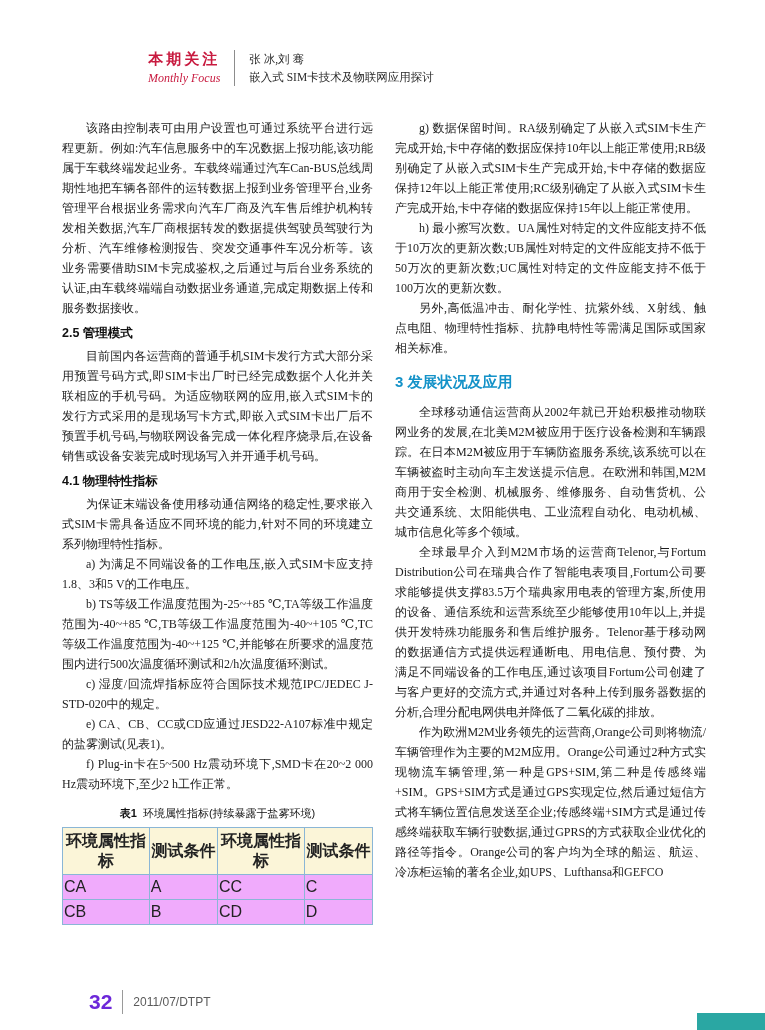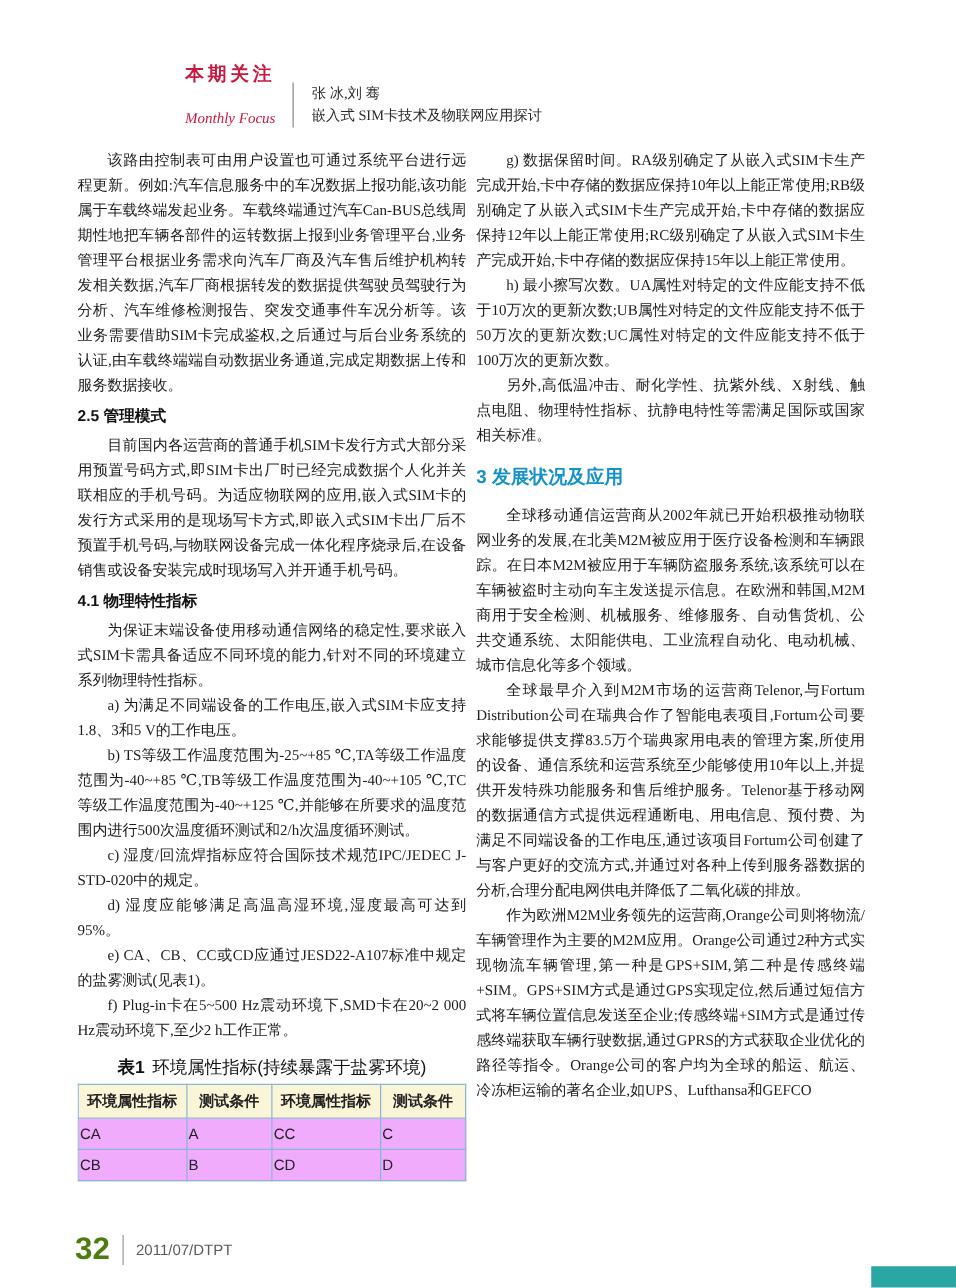--- a/index.html
+++ b/index.html
@@ -18,30 +18,30 @@
     display:flex; align-items:flex-end;
   }
   .feature-block { text-align:center; padding-right:14px; }
   .feature-cn {
     color:#c81a3f; font-weight:bold; font-size:15px;
     font-family:"Liberation Sans","DejaVu Sans",sans-serif;
     letter-spacing:3px;
   }
   .feature-en {
     color:#c81a3f; font-style:italic; font-size:12px;
-    font-family:"Liberation Serif",serif; margin-top:18px;
+    font-family:"Liberation Serif",serif; margin-top:2px;
   }
   .header-divider { width:1px; height:36px; background:#8c8c8c; }
   .header-meta { padding-left:14px; font-size:11.5px; line-height:18px; color:#2a2a2a; }
 
   
   .columns {
     position:absolute; top:118px; left:62px;
     width:644px; height:896px;
-    display:flex; gap:8px; overflow:hidden;
+    display:flex; gap:22px; overflow:hidden;
   }
   .col {
     width:311px; flex:0 0 311px;
     font-size:12px; line-height:20px;
     text-align:justify; text-justify:inter-ideograph;
   }
   p.para { text-indent:2em; }
   h4.sec {
     font-family:"Liberation Sans","DejaVu Sans",sans-serif;
     font-weight:bold; font-size:12.5px; color:#111;
@@ -49,26 +49,26 @@
   }
   h3.sec-blue {
     color:#1492c8;
     font-family:"Liberation Sans","DejaVu Sans",sans-serif;
     font-weight:bold; font-size:15px;
     margin:14px 0 10px;
   }
 
   
   .tbl-caption {
-    text-align:center; font-size:14px; color:#111;
+    text-align:center; font-size:11px; color:#111;
     font-family:"Liberation Sans","DejaVu Sans",sans-serif;
     margin:9px 0 4px;
   }
   .cap-label { font-weight:bold; margin-right:6px; }
-  table.env { width:100%; border-collapse:collapse; font-size:12px; }
+  table.env { width:100%; border-collapse:collapse; font-size:16px; }
   table.env th {
     background:#fbf5d8;
     border:1px solid #8ab6d6;
     padding:3px 1px; text-align:center;
     font-weight:bold; color:#222;
     font-family:"Liberation Sans","DejaVu Sans",sans-serif;
   }
   table.env td {
     background:#f0abfc;
     border:1px solid #8ab6d6;
@@ -76,23 +76,24 @@
     font-family:"Liberation Sans","DejaVu Sans",sans-serif;
   }
   .w-big { width:28%; } .w-small { width:22%; }
 
   
   .footer {
     position:absolute; left:60px; bottom:16px;
     display:flex; align-items:center;
   }
   .page-num {
-    font-size:25px; font-weight:bold; color:#4d7c0f;
+    font-size:21px; font-weight:bold; color:#6d28d9;
     font-family:"Liberation Sans","DejaVu Sans",sans-serif;
     padding-right:10px;
+    margin-left:29px;
   }
   .footer-divider { width:1px; height:24px; background:#9a9a9a; }
   .journal-info { padding-left:10px; font-size:12px; color:#5a5a5a;
     font-family:"Liberation Sans","DejaVu Sans",sans-serif; }
 
   
   .teal-bar {
     position:absolute; right:0; bottom:0;
     width:68px; height:17px; background:#2aa7a3;
   }
@@ -118,21 +119,20 @@
 
     <div class="col">
       <p class="para">该路由控制表可由用户设置也可通过系统平台进行远程更新。例如:汽车信息服务中的车况数据上报功能,该功能属于车载终端发起业务。车载终端通过汽车Can-BUS总线周期性地把车辆各部件的运转数据上报到业务管理平台,业务管理平台根据业务需求向汽车厂商及汽车售后维护机构转发相关数据,汽车厂商根据转发的数据提供驾驶员驾驶行为分析、汽车维修检测报告、突发交通事件车况分析等。该业务需要借助SIM卡完成鉴权,之后通过与后台业务系统的认证,由车载终端端自动数据业务通道,完成定期数据上传和服务数据接收。</p>
       <h4 class="sec">2.5 管理模式</h4>
       <p class="para">目前国内各运营商的普通手机SIM卡发行方式大部分采用预置号码方式,即SIM卡出厂时已经完成数据个人化并关联相应的手机号码。为适应物联网的应用,嵌入式SIM卡的发行方式采用的是现场写卡方式,即嵌入式SIM卡出厂后不预置手机号码,与物联网设备完成一体化程序烧录后,在设备销售或设备安装完成时现场写入并开通手机号码。</p>
       <h4 class="sec">4.1 物理特性指标</h4>
       <p class="para">为保证末端设备使用移动通信网络的稳定性,要求嵌入式SIM卡需具备适应不同环境的能力,针对不同的环境建立系列物理特性指标。</p>
       <p class="para">a) 为满足不同端设备的工作电压,嵌入式SIM卡应支持1.8、3和5 V的工作电压。</p>
       <p class="para">b) TS等级工作温度范围为-25~+85 ℃,TA等级工作温度范围为-40~+85 ℃,TB等级工作温度范围为-40~+105 ℃,TC等级工作温度范围为-40~+125 ℃,并能够在所要求的温度范围内进行500次温度循环测试和2/h次温度循环测试。</p>
       <p class="para">c) 湿度/回流焊指标应符合国际技术规范IPC/JEDEC J-STD-020中的规定。</p>
-      <p class="para">d) 湿度应能够满足高温高湿环境,湿度最高可达到95%。</p>
       <p class="para">e) CA、CB、CC或CD应通过JESD22-A107标准中规定的盐雾测试(见表1)。</p>
       <p class="para">f) Plug-in卡在5~500 Hz震动环境下,SMD卡在20~2 000 Hz震动环境下,至少2 h工作正常。</p>
 
       <div class="tbl-caption">
         <span class="cap-label">表1</span><span>环境属性指标(持续暴露于盐雾环境)</span>
       </div>
       <table class="env">
         <thead>
           <tr>
             <th class="w-big">环境属性指标</th>

